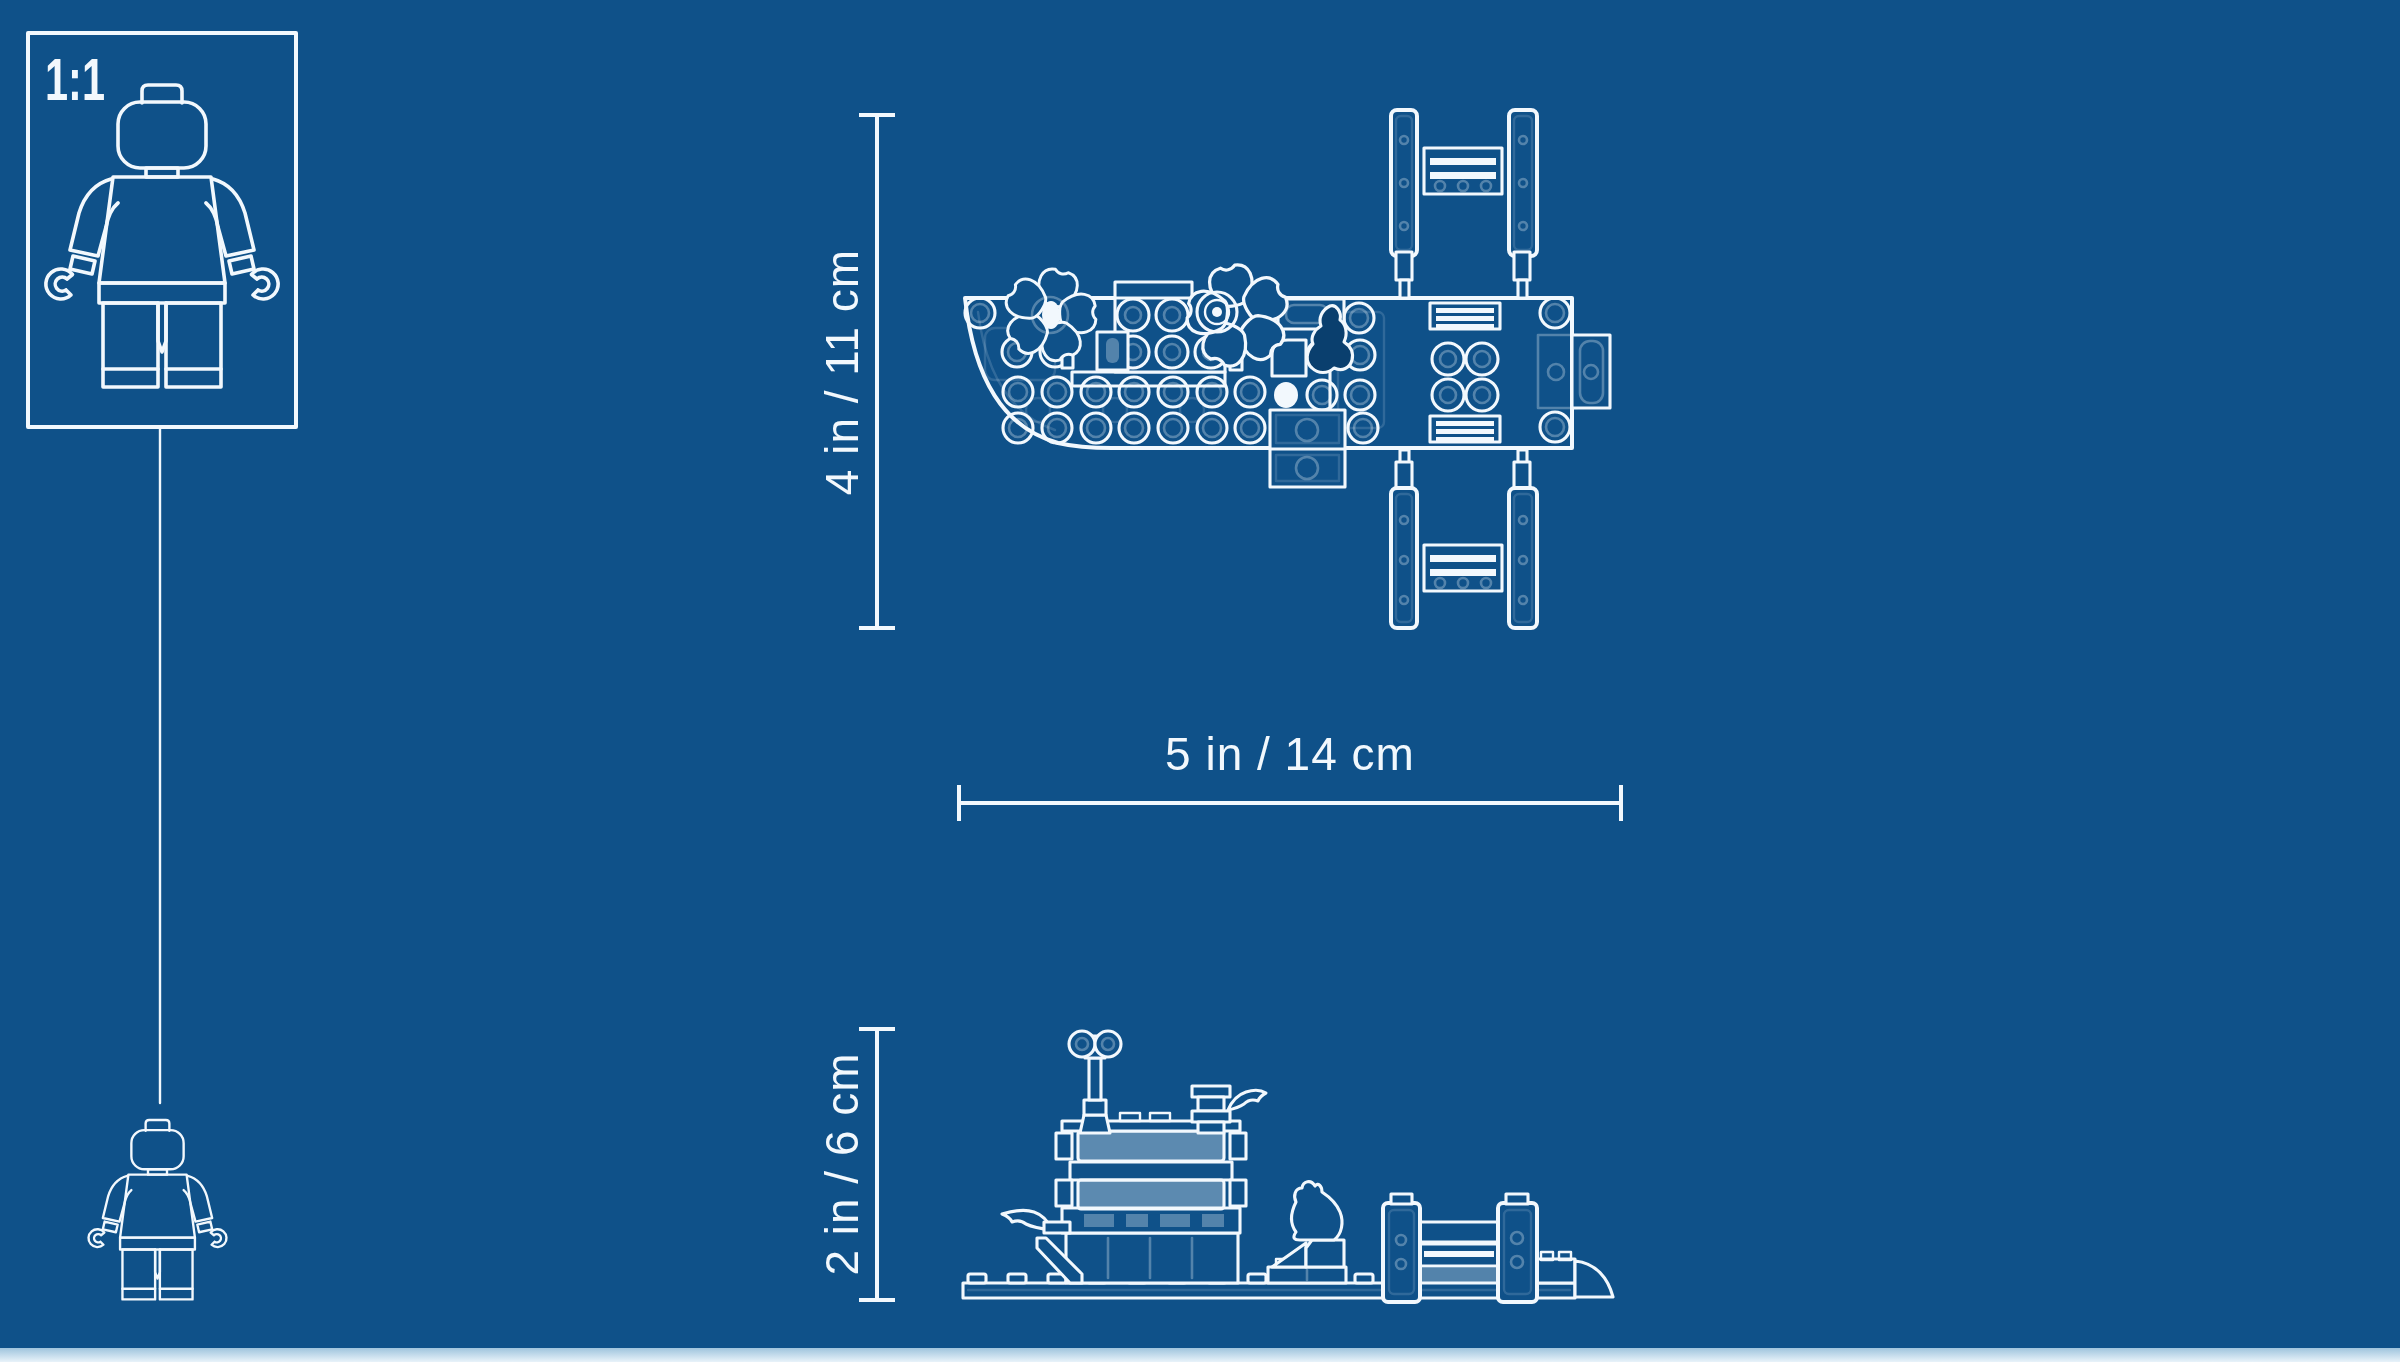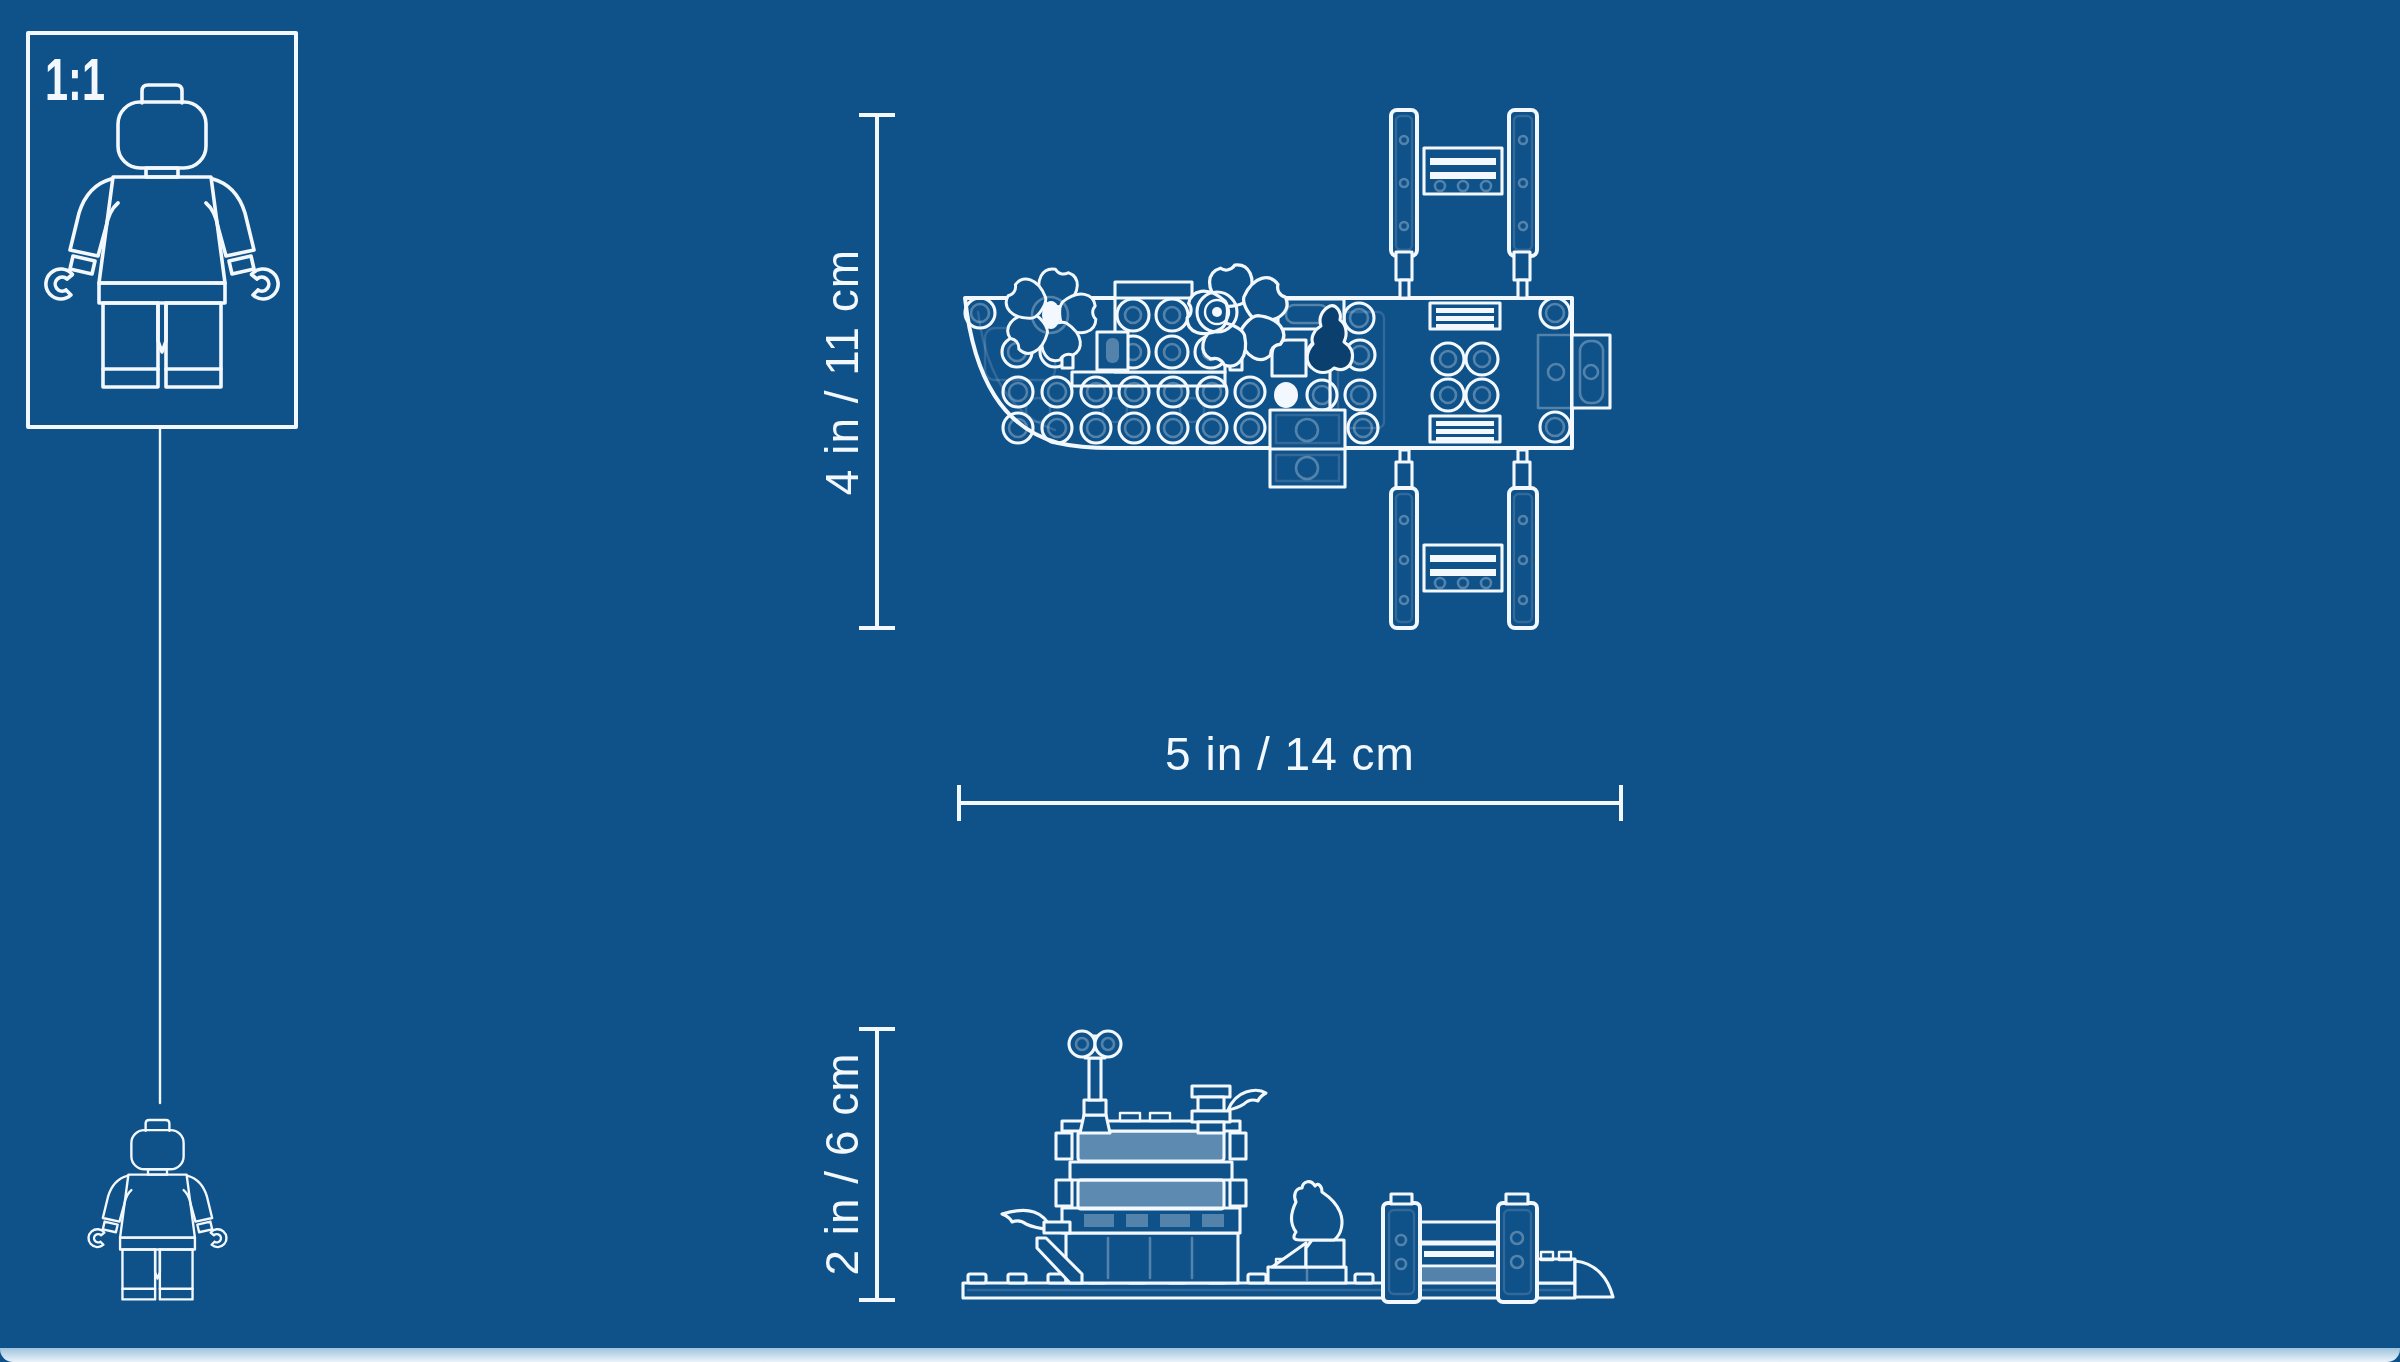--- a/index.html
+++ b/index.html
@@ -1,21 +1,21 @@
 <!DOCTYPE html>
 <html style="--background: #0F5189; --line: #F2F8FD; --line-faint: rgba(242,248,253,0.30); --line-ghost: rgba(242,248,253,0.15); --panel-fill: rgba(242,248,253,0.34); --seal-fill: #0A3F6E; --footer-strip: #BBD6EA;"><head>
 <meta charset="utf-8">
 <style>
   :root{
     --background:#0F5189; --line:#F2F8FD;
     --line-faint:rgba(242,248,253,0.30); --line-ghost:rgba(242,248,253,0.15);
     --panel-fill:rgba(242,248,253,0.34); --seal-fill:#0A3F6E; --footer-strip:#BBD6EA;
   }
   html,body{margin:0;padding:0;background:var(--background);}
-  .stage{position:relative;width:2400px;height:1362px;background:var(--background);overflow:hidden;border-radius:13px;}
+  .stage{position:relative;width:2400px;height:1362px;background:var(--background);overflow:hidden;}
   svg{position:absolute;inset:0;display:block;}
   svg *{stroke-linejoin:round;stroke-linecap:round;}
   .s-ln   {fill:none;stroke:var(--line);stroke-width:4;}
   .s-ln3  {fill:none;stroke:var(--line);stroke-width:3.1;}
   .s-ln2  {fill:none;stroke:var(--line);stroke-width:2.4;}
   .s-faint{fill:none;stroke:var(--line-faint);stroke-width:2.6;}
   .s-ghost{fill:none;stroke:var(--line-ghost);stroke-width:2.4;}
   .f-bg   {fill:var(--background);}
   .f-line {fill:var(--line);stroke:none;}
   .f-faint{fill:var(--line-faint);stroke:none;}

